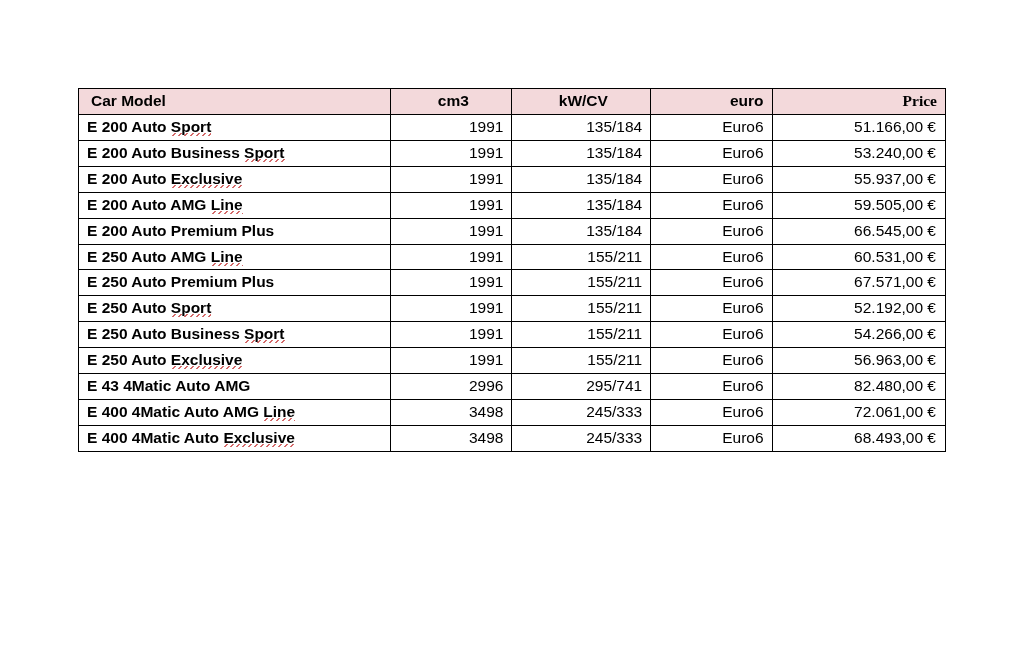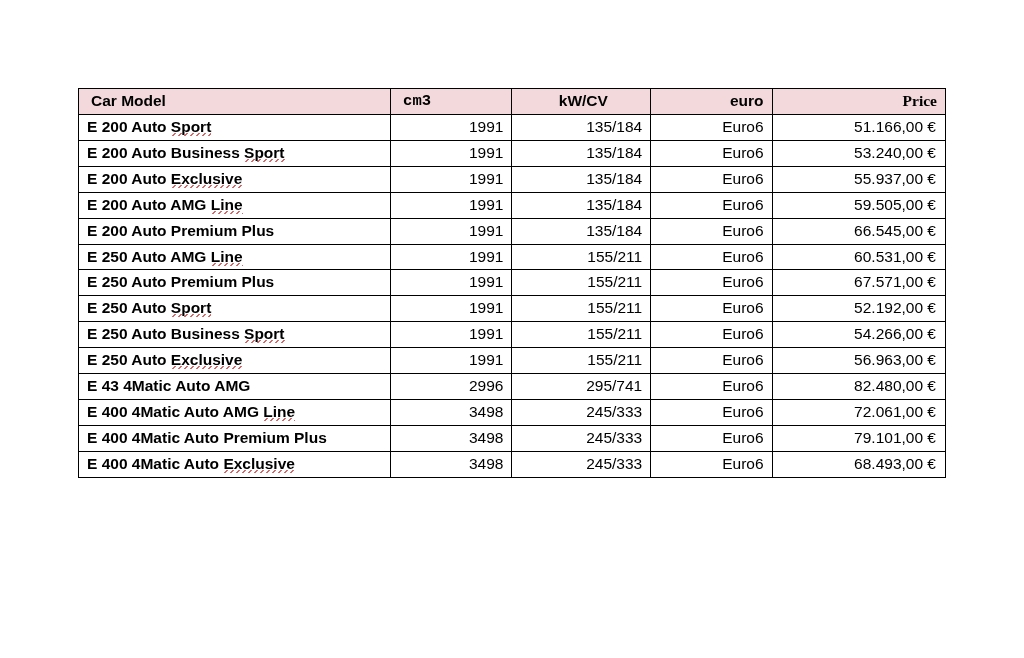--- a/index.html
+++ b/index.html
@@ -31,21 +31,21 @@
       vertical-align: middle;
       height: 25px;
     }
     th {
       background: #f3d9db;
       font-weight: bold;
       text-align: left;
       padding-left: 12px;
     }
     th.col-model { width: 36%; }
-    th.col-cm3   { width: 14%; text-align: left; font-family: Liberation Mono, monospace; }
+    th.col-cm3   { width: 14%; text-align: center; }
     th.col-kwcv  { width: 16%; text-align: center; }
     th.col-euro  { width: 14%; text-align: right; }
     th.col-price { width: 20%; text-align: right; font-family: Liberation Serif, serif; }
     td.model { text-align: left; font-weight: bold; }
     td.cm3, td.kwcv, td.euro, td.price { text-align: right; }
     td.price { padding-right: 9px; }
     
     .sq {
       background-image:
         linear-gradient(135deg, transparent 0%, transparent 40%, #d46a6a 40%, #d46a6a 60%, transparent 60%, transparent 100%);
@@ -148,27 +148,20 @@
           <td class="price">82.480,00 €</td>
         </tr>
         <tr>
           <td class="model"><span>E 400 4Matic Auto AMG </span><span class="sq">Line</span></td>
           <td class="cm3">3498</td>
           <td class="kwcv">245/333</td>
           <td class="euro">Euro6</td>
           <td class="price">72.061,00 €</td>
         </tr>
         <tr>
-          <td class="model"><span>E 400 4Matic Auto Premium </span><span>Plus</span></td>
-          <td class="cm3">3498</td>
-          <td class="kwcv">245/333</td>
-          <td class="euro">Euro6</td>
-          <td class="price">79.101,00 €</td>
-        </tr>
-        <tr>
           <td class="model"><span>E 400 4Matic Auto </span><span class="sq">Exclusive</span></td>
           <td class="cm3">3498</td>
           <td class="kwcv">245/333</td>
           <td class="euro">Euro6</td>
           <td class="price">68.493,00 €</td>
         </tr>
       </tbody>
   </table>
 </div>
 

